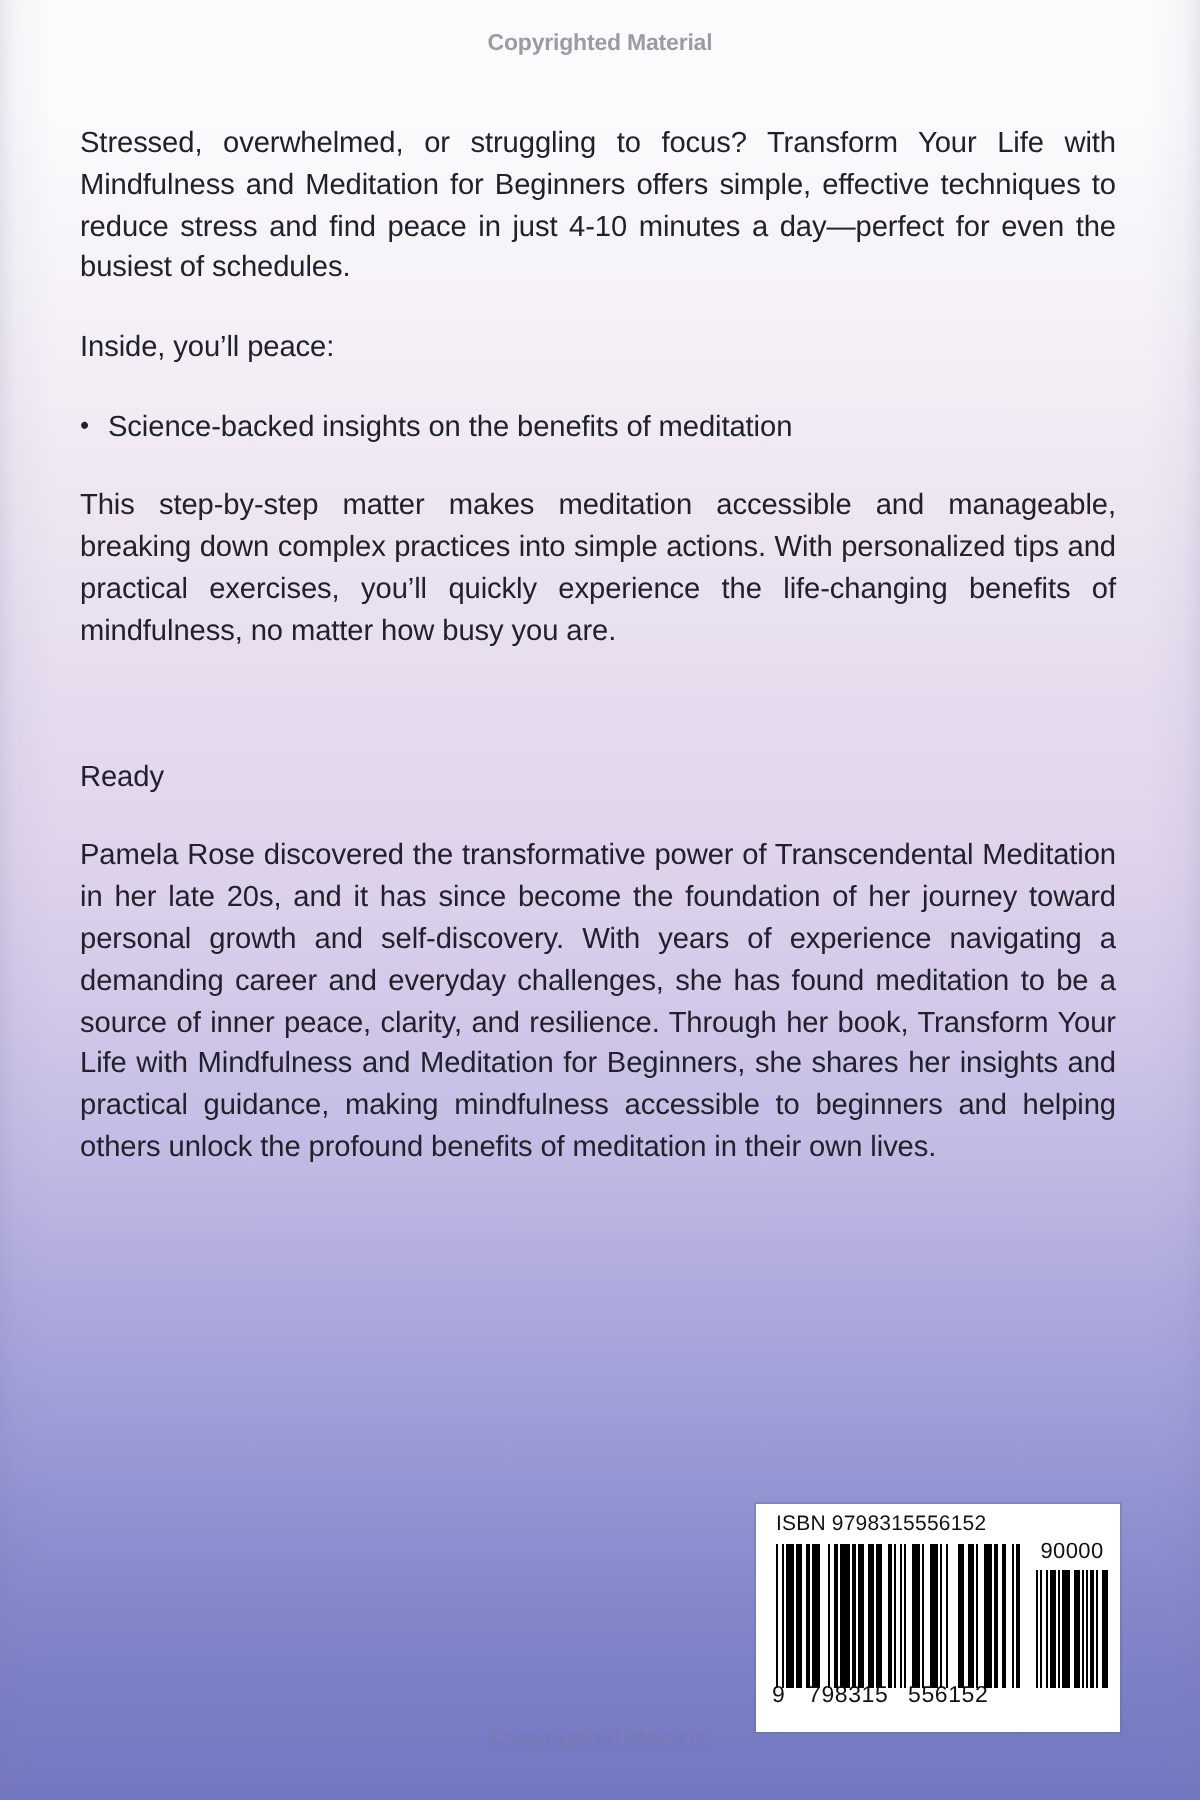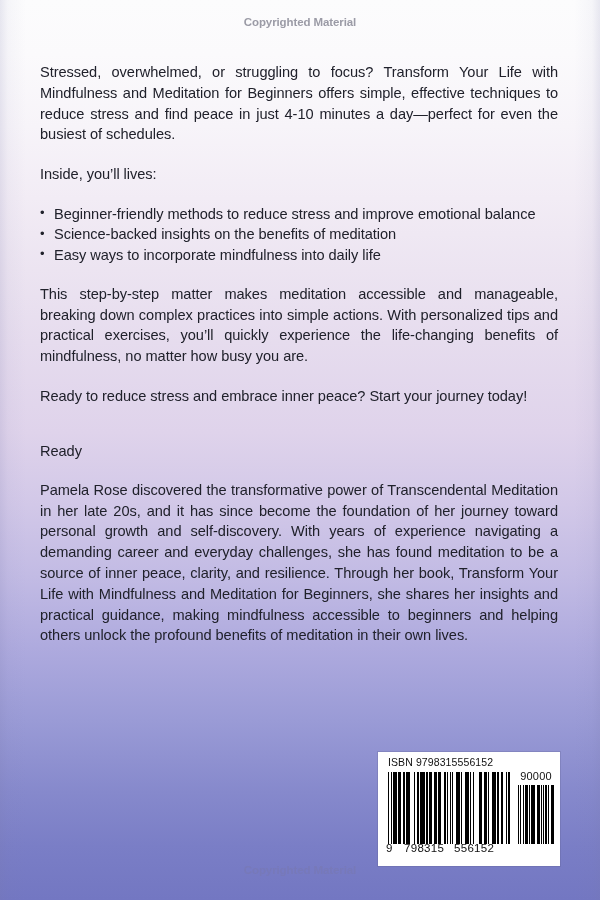--- a/index.html
+++ b/index.html
@@ -207,37 +207,34 @@
 
   <div class="content">
 
 
     <div class="sp-lg"></div>
 
     <p class="para">Stressed, overwhelmed, or struggling to focus? Transform Your Life with Mindfulness and Meditation for Beginners offers simple, effective techniques to reduce stress and find peace in just 4-10 minutes a day—perfect for even the busiest of schedules.</p>
 
     <div class="sp-md"></div>
 
-    <p class="para noj">Inside, you’ll lives:</p>
+    <p class="para noj">Inside, you’ll peace:</p>
 
     <div class="sp-md"></div>
 
     <ul class="bullets">
-      <li>Beginner-friendly methods to reduce stress and improve emotional balance</li>
       <li class="nojust">Science-backed insights on the benefits of meditation</li>
-      <li class="nojust">Easy ways to incorporate mindfulness into daily life</li>
     </ul>
 
     <div class="sp-md"></div>
 
     <p class="para">This step-by-step matter makes meditation accessible and manageable, breaking down complex practices into simple actions. With personalized tips and practical exercises, you’ll quickly experience the life-changing benefits of mindfulness, no matter how busy you are.</p>
 
     <div class="sp-md"></div>
 
-    <p class="para noj">Ready to reduce stress and embrace inner peace? Start your journey today!</p>
 
     <div class="sp-lg"></div>
     <div class="sp-sm"></div>
 
     <p class="author-head">Ready</p>
 
     <div class="sp-md"></div>
 
     <p class="para">Pamela Rose discovered the transformative power of Transcendental Meditation in her late 20s, and it has since become the foundation of her journey toward personal growth and self-discovery. With years of experience navigating a demanding career and everyday challenges, she has found meditation to be a source of inner peace, clarity, and resilience. Through her book, Transform Your Life with Mindfulness and Meditation for Beginners, she shares her insights and practical guidance, making mindfulness accessible to beginners and helping others unlock the profound benefits of meditation in their own lives.</p>
 

